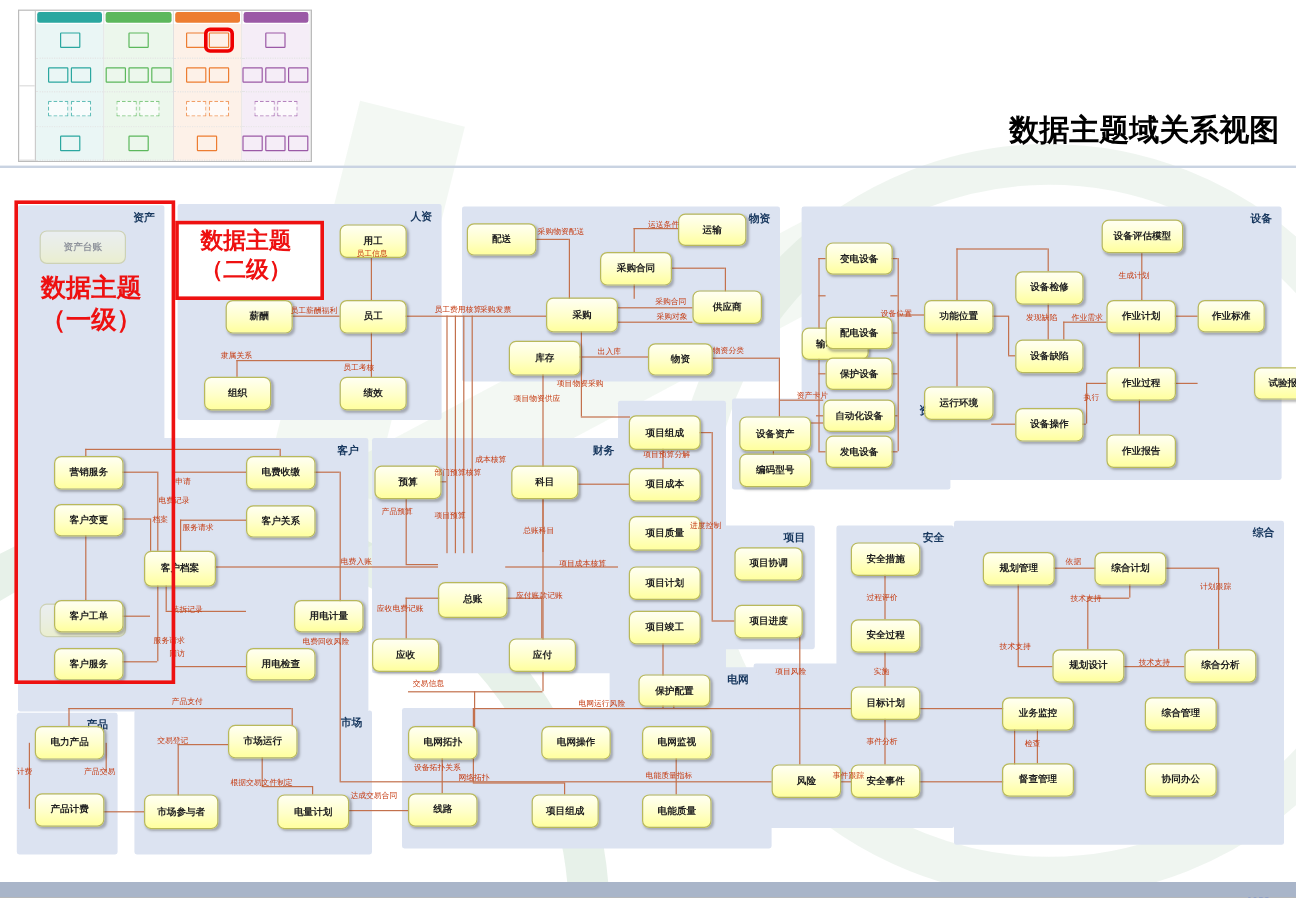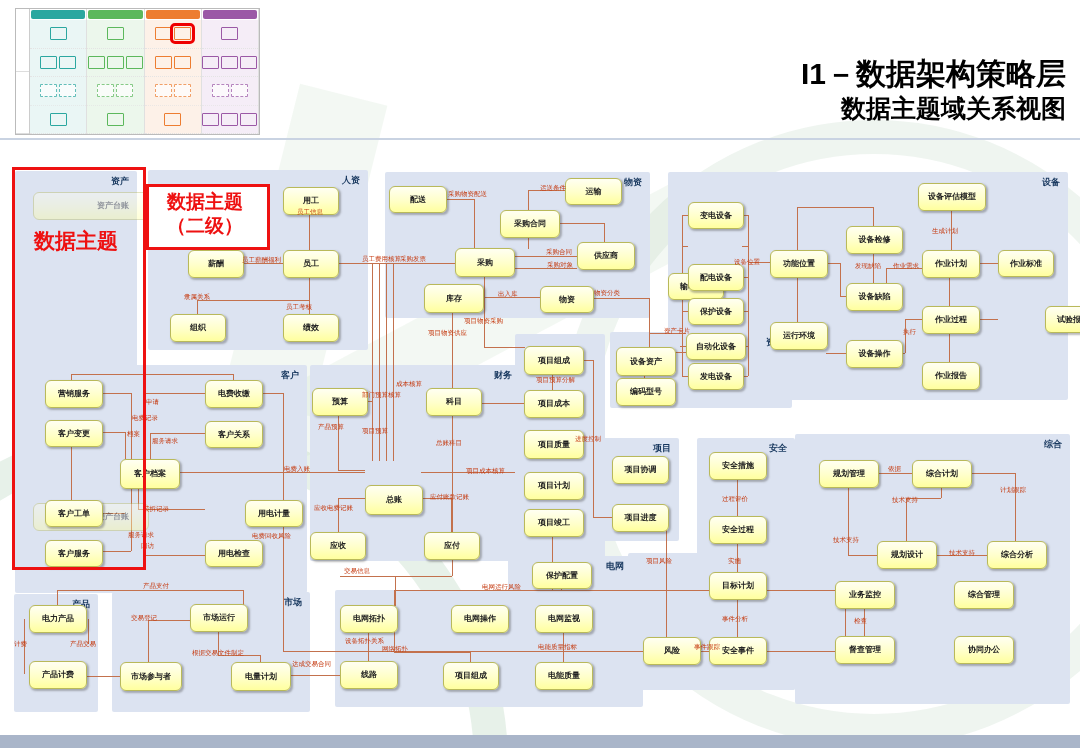--- a/index.html
+++ b/index.html
@@ -25,41 +25,40 @@
   .t-row{flex:1;display:flex;align-items:center;justify-content:center;gap:2px;border-bottom:1px dotted #e4e4e4;}
   .t-icon{width:15px;height:11px;border-radius:1px;border:1px solid;position:relative;}
   .t-hl{outline:3px solid #ee0000;outline-offset:1px;}
   
   .region{position:absolute;background:#dce3f1;border-radius:2px;}
   .region-label{position:absolute;font-size:9px;font-weight:bold;color:#17375e;text-align:right;}
   .node{position:absolute;display:flex;align-items:center;justify-content:center;
         background:linear-gradient(#fffff2 0%,#ffffc9 55%,#ffff9e 100%);
         border:1px solid #b9b95a;border-radius:6px;box-shadow:1.5px 1.5px 2px rgba(60,60,60,.35);
         font-size:8px;font-weight:bold;color:#222;text-align:center;line-height:1;}
-  .node.faded{opacity:.4;box-shadow:none;padding-left:44px;}
+  .node.faded{opacity:.4;box-shadow:none;}
   .seg{position:absolute;background:#c3714d;}
   .elabel{position:absolute;font-size:6.5px;color:#c53a10;white-space:nowrap;line-height:1;}
   
   .red-box{position:absolute;border:3px solid #ee1111;background:transparent;}
   .red-box.filled{background:#ffffff;}
   .red-text{color:#ee1111;font-weight:bold;text-align:center;line-height:1.25;}
   #lvl1-text{position:absolute;left:14px;top:228px;width:124px;font-size:21px;}
   #lvl2-text{position:absolute;left:148px;top:190px;width:114px;font-size:19px;}
 </style>
 </head>
 <body>
 
 <div id="canvas">
 
   <div class="wm" style="left:-180px;top:420px;width:620px;height:620px;"></div>
   <div class="wm" style="left:560px;top:120px;width:560px;height:560px;border-color:rgba(175,205,180,.20);"></div>
   <div class="wm2" style="left:180px;top:300px;width:560px;height:70px;"></div>
   <div class="wm2" style="left:260px;top:90px;width:90px;height:320px;transform:rotate(14deg);"></div>
 
-  <div class="title">I1－数据架构策略层</div>
   <div class="subtitle">数据主题域关系视图</div>
   <div class="hdr-line"></div>
 
   <div id="thumb">
     <div class="t-gutter">
       <div class="t-gcell"></div>
       <div class="t-gcell"></div>
     </div>
   <div class="t-col">
         <div class="t-head" style="background: rgb(43, 167, 160);"></div>
@@ -457,20 +456,21 @@
       <div class="elabel" style="left: 344px; top: 568px;">交易信息</div>
       <div class="elabel" style="left: 482px; top: 584px;">电网运行风险</div>
       <div class="elabel" style="left: 345px; top: 638px;">设备拓扑关系</div>
       <div class="elabel" style="left: 382px; top: 646px;">网络拓扑</div>
       <div class="elabel" style="left: 538px; top: 644px;">电能质量指标</div>
     </div>
 
   <div class="red-box" style="left:12px;top:167px;width:128px;height:397px;"></div>
   <div id="lvl1-text" class="red-text">
     <div>数据主题</div>
+    <div>（一级）</div>
   </div>
 
   <div class="red-box filled" style="left:146px;top:184px;width:118px;height:60px;"></div>
   <div id="lvl2-text" class="red-text">
     <div>数据主题</div>
     <div>（二级）</div>
   </div>
 
   <div class="page-num">46</div>
   <div class="footer-bar"></div>

